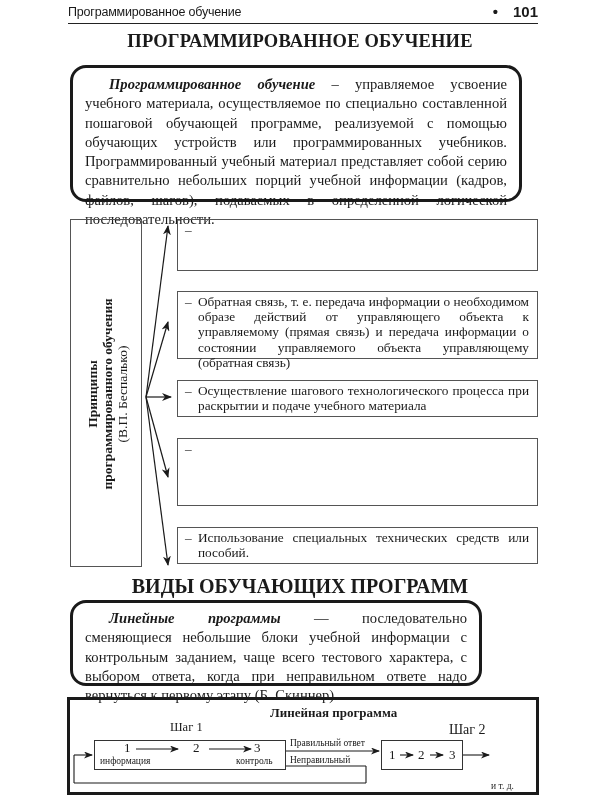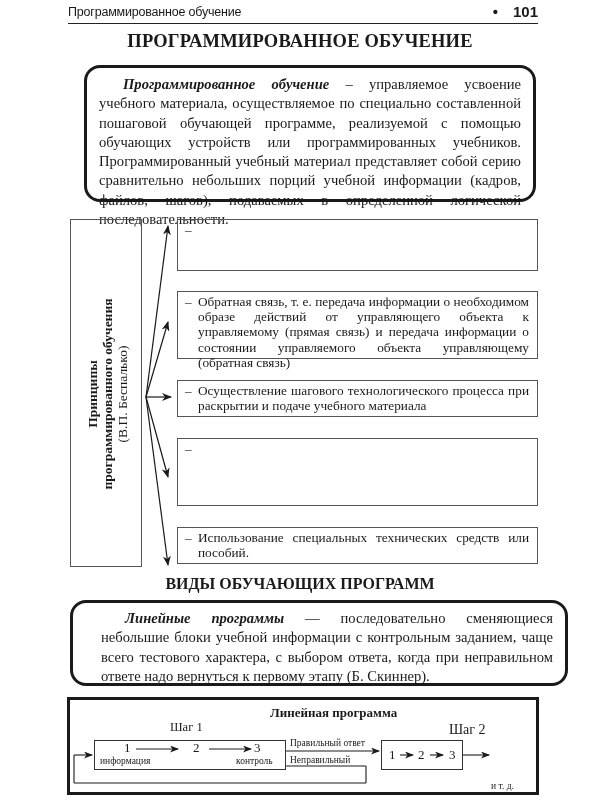--- a/index.html
+++ b/index.html
@@ -5,24 +5,24 @@
     html, body { margin: 0; padding: 0; background: #ffffff; }
     body { width: 600px; height: 800px; position: relative; overflow: hidden; color: #1a1a1a; font-family: "Liberation Serif", serif; }
 
     .running-head { position: absolute; left: 68px; top: 3px; width: 470px; height: 20px; }
     .running-title { position: absolute; left: 0; top: 2px; font-family: "Liberation Sans", sans-serif; font-size: 12.5px; letter-spacing: -0.2px; }
     .page-num { position: absolute; right: 0; top: 0; font-family: "Liberation Sans", sans-serif; font-size: 15px; font-weight: bold; }
     .page-dot { position: absolute; right: 40px; top: 0; font-family: "Liberation Sans", sans-serif; font-size: 15px; font-weight: bold; }
     .head-rule { position: absolute; left: 68px; top: 23px; width: 470px; height: 0; border-top: 1.6px solid #222; }
 
     .h1 { position: absolute; left: 60px; width: 480px; top: 31px; text-align: center; font-weight: bold; font-size: 18.5px; letter-spacing: 0.2px; }
-    .h2 { position: absolute; left: 60px; width: 480px; top: 575px; text-align: center; font-weight: bold; font-size: 16px; }
+    .h2 { position: absolute; left: 60px; width: 480px; top: 575px; text-align: center; font-weight: bold; font-size: 20px; }
 
-    .def-box { position: absolute; left: 84px; top: 65px; width: 452px; height: 137px; border: 3px solid #1a1a1a; border-radius: 16px; box-sizing: border-box; padding: 7px 12px 0 12px; font-size: 14.6px; line-height: 19.3px; text-align: justify; }
-    .def-box2 { position: absolute; left: 70px; top: 600px; width: 498px; height: 86px; border: 3px solid #1a1a1a; border-radius: 16px; box-sizing: border-box; padding: 6px 12px 0 28px; font-size: 14.6px; line-height: 19.3px; text-align: justify; }
+    .def-box { position: absolute; left: 70px; top: 65px; width: 452px; height: 137px; border: 3px solid #1a1a1a; border-radius: 16px; box-sizing: border-box; padding: 7px 12px 0 12px; font-size: 14.6px; line-height: 19.3px; text-align: justify; }
+    .def-box2 { position: absolute; left: 70px; top: 600px; width: 412px; height: 86px; border: 3px solid #1a1a1a; border-radius: 16px; box-sizing: border-box; padding: 6px 12px 0 12px; font-size: 14.6px; line-height: 19.3px; text-align: justify; }
     .indent { display: inline-block; width: 24px; }
     .term { font-weight: bold; font-style: italic; }
 
     .principles-label { position: absolute; left: 70px; top: 219px; width: 72px; height: 348px; border: 1.2px solid #555; box-sizing: border-box; }
     .rot { position: absolute; left: 36px; top: 174px; width: 340px; transform: translate(-50%, -50%) rotate(-90deg); text-align: center; font-size: 13.5px; line-height: 15px; }
     .rot .bold { font-weight: bold; }
 
     .pbox { position: absolute; left: 177px; width: 361px; border: 1.2px solid #555; box-sizing: border-box; padding: 2px 8px 2px 7px; font-size: 13.3px; line-height: 15.2px; text-align: justify; }
     .pbox .dash { position: absolute; left: 7px; }
     .pbox .txt { display: block; padding-left: 13px; }

